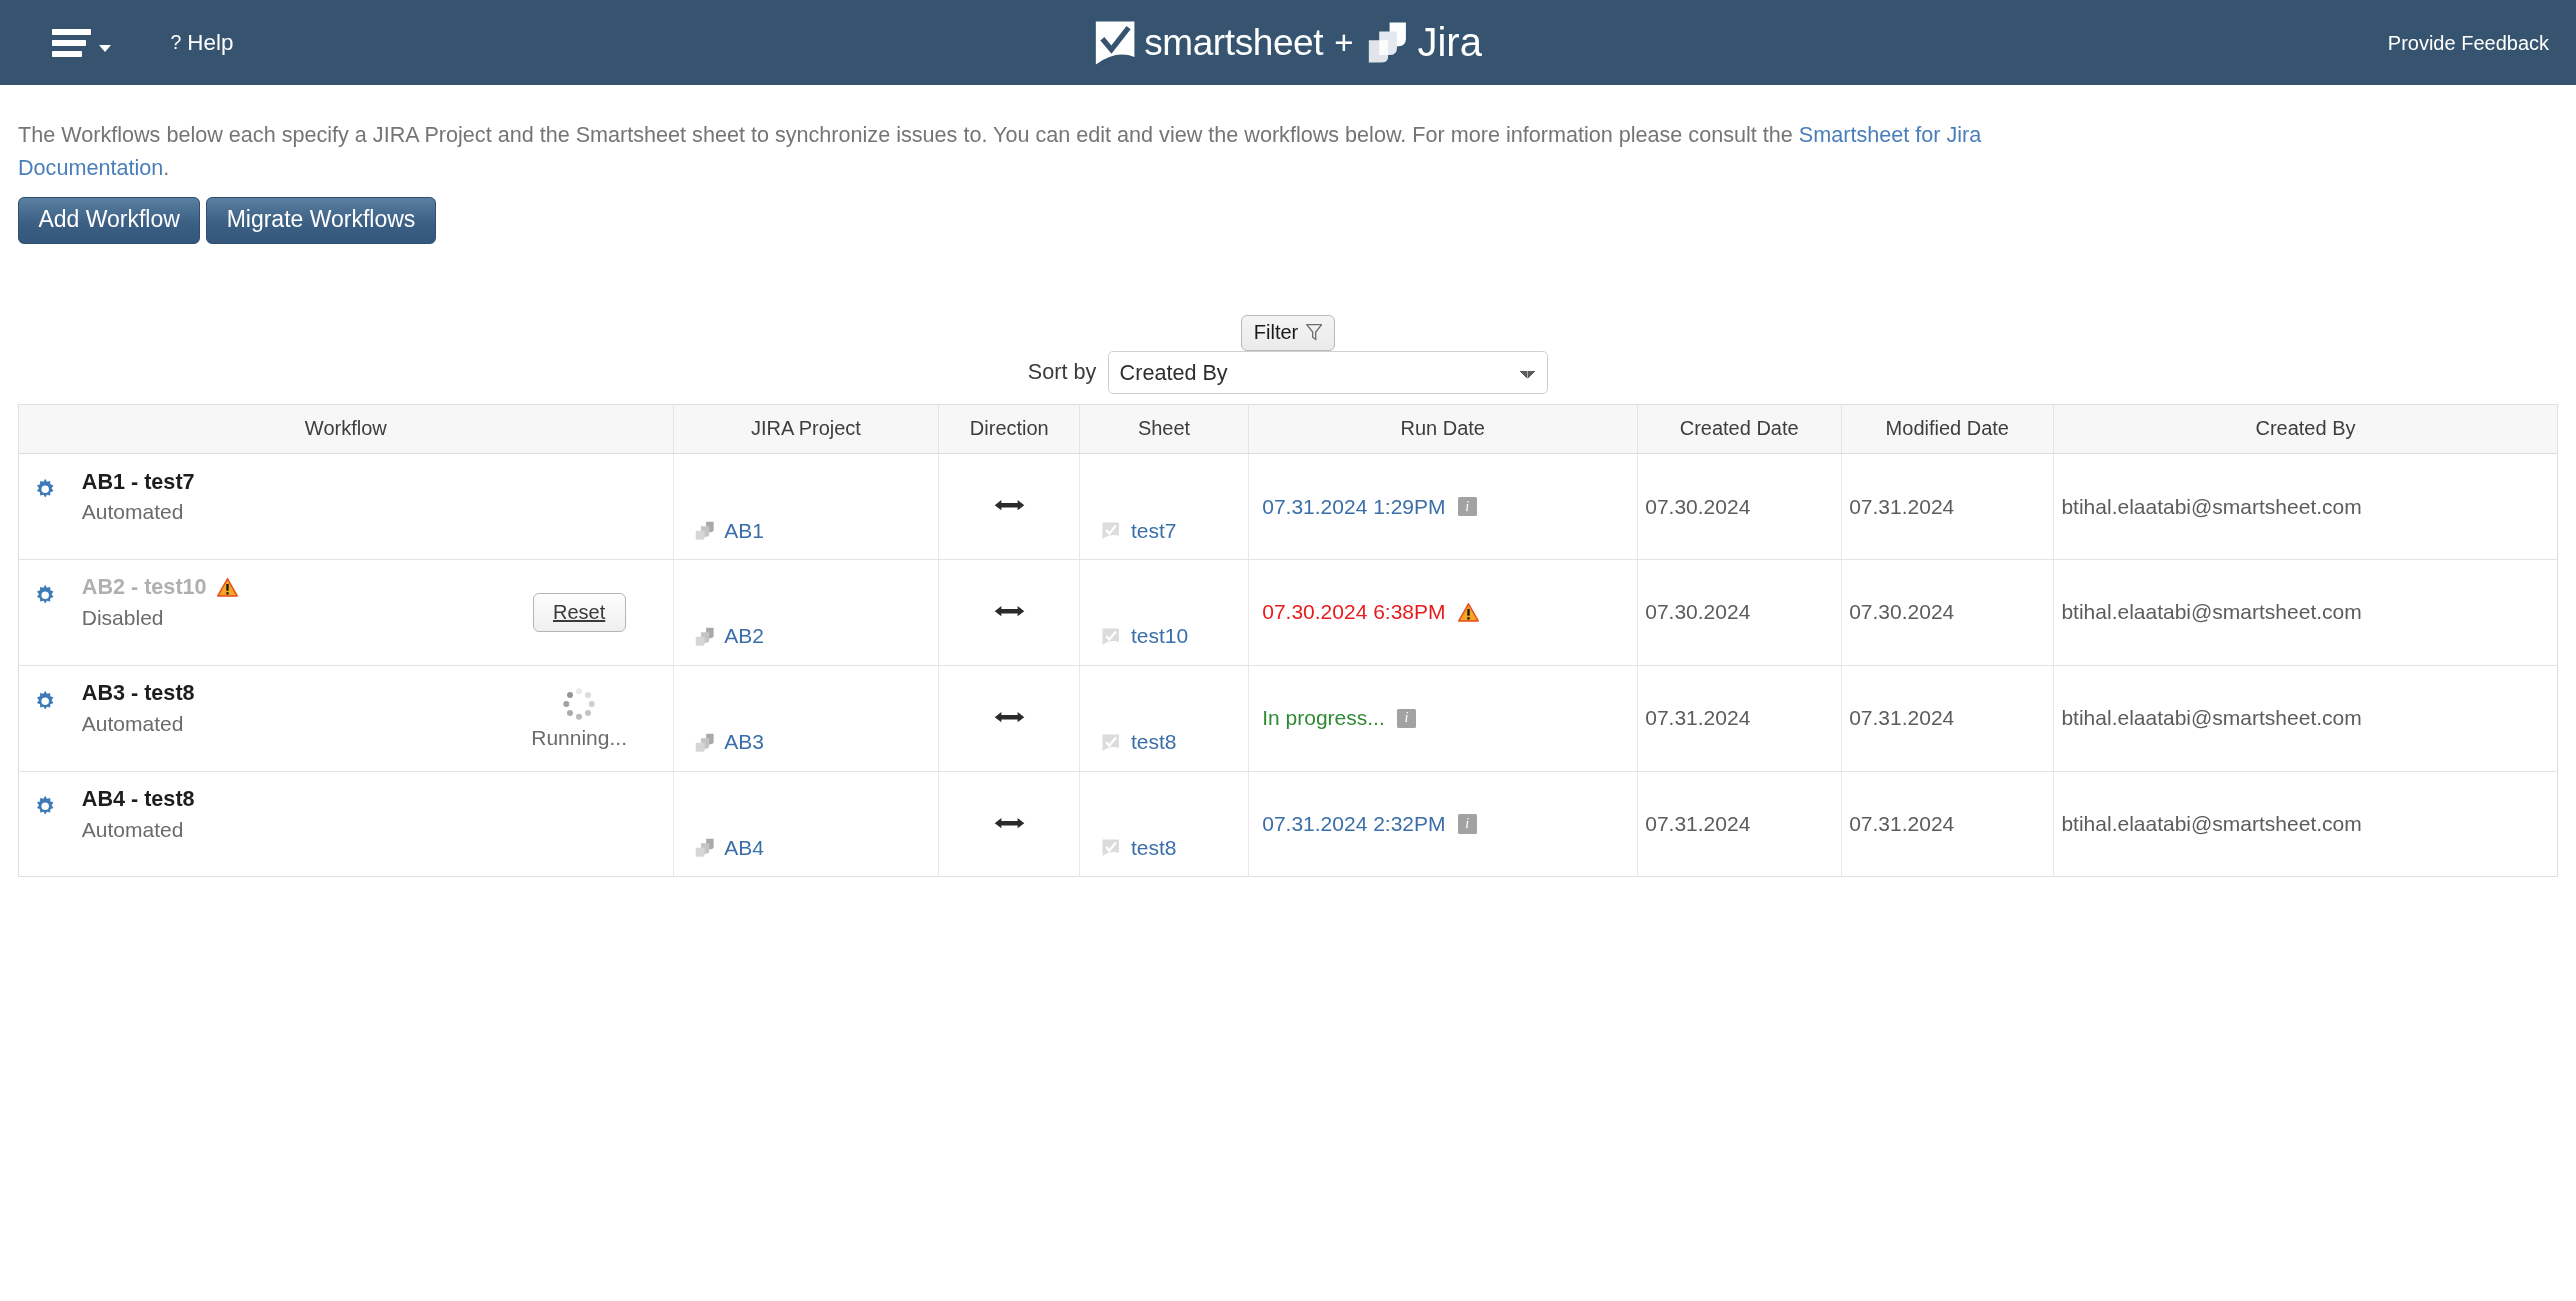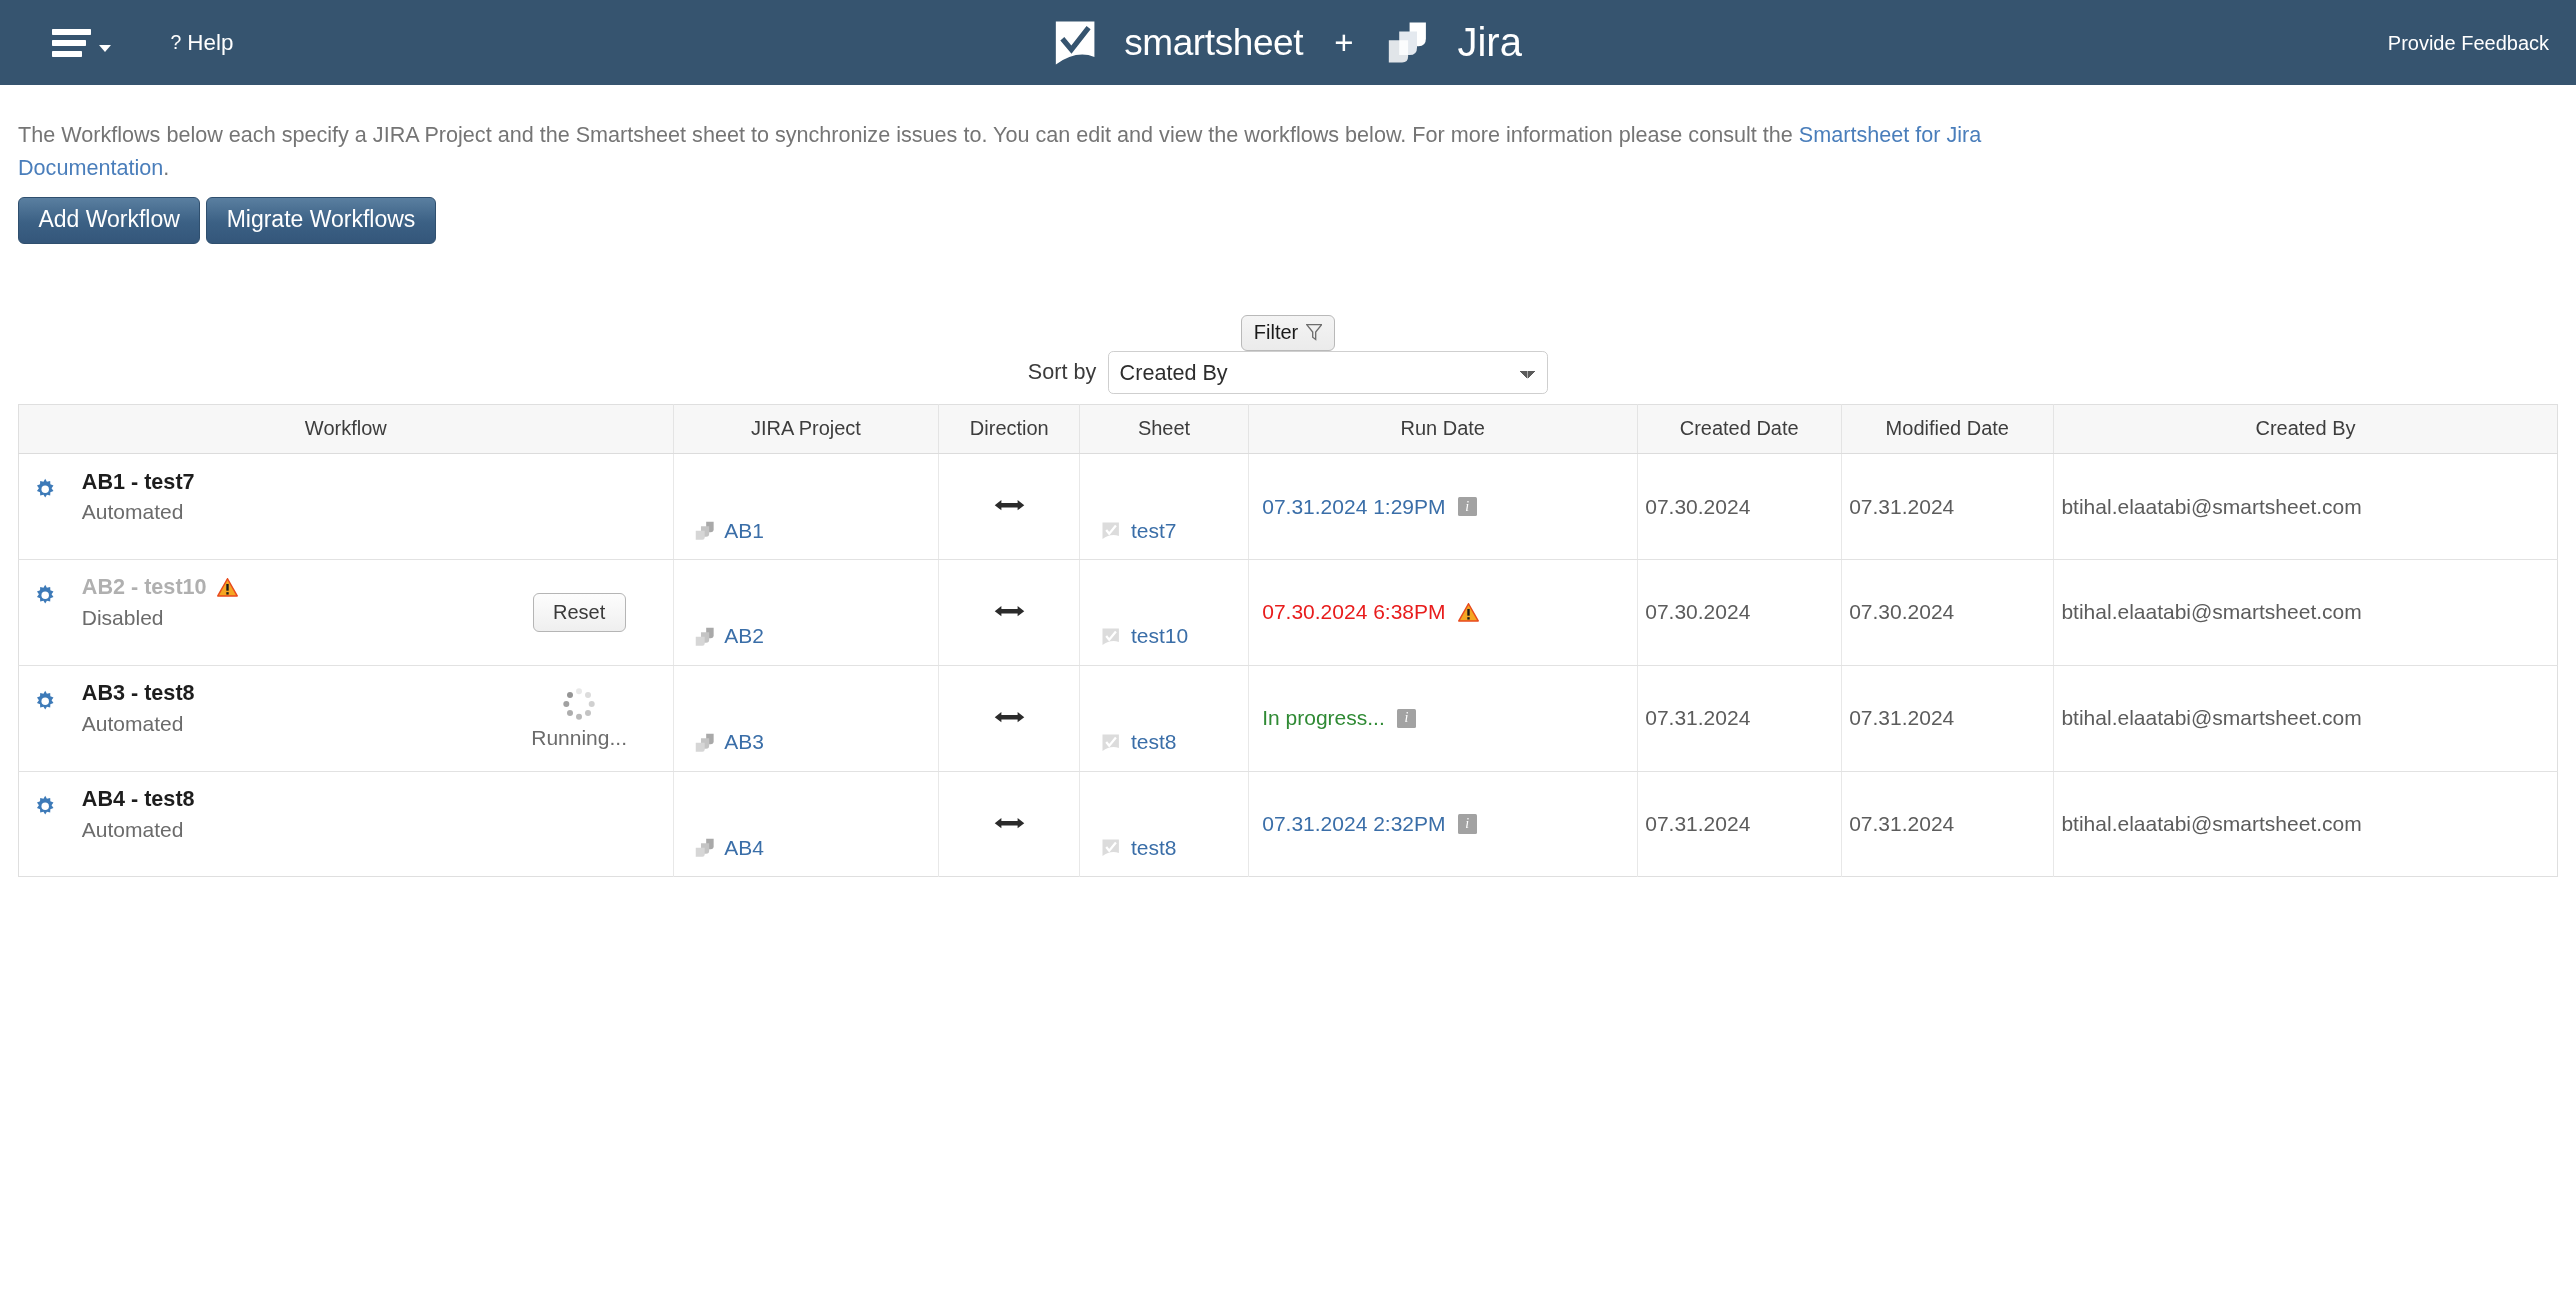--- a/index.html
+++ b/index.html
@@ -59,21 +59,21 @@
     cursor: pointer;
   }
   .help-q { font-size: 19.4px; }
   .logo-block {
     position: absolute;
     left: 50%;
     top: 50%;
     transform: translate(-50%, -50%);
     display: flex;
     align-items: center;
-    gap: 28px;
+    gap: 8px;
   }
   .ss-mark { display: block; }
   .ss-word {
     color: #ffffff;
     font-size: 37px;
     letter-spacing: -0.4px;
     font-weight: 300;
   }
   .plus-sign {
     color: #ffffff;
@@ -267,20 +267,21 @@
   .reset-btn {
     background: linear-gradient(to bottom, #fdfdfd 0%, #efefef 100%);
     border: 0.7px solid #b5b5b5;
     border-radius: 6px;
     font-size: 20px;
     color: #3a3a3a;
     font-family: "Liberation Sans", sans-serif;
     padding: 8.2px 19.4px 9.7px 19.4px;
     cursor: pointer;
     line-height: 1;
+    text-decoration: underline;
   }
   .running-label {
     font-size: 21px;
     color: #6b6b6b;
     margin-top: 4.5px;
   }
   .spinner {
     position: relative;
     width: 34px;
     height: 34px;

